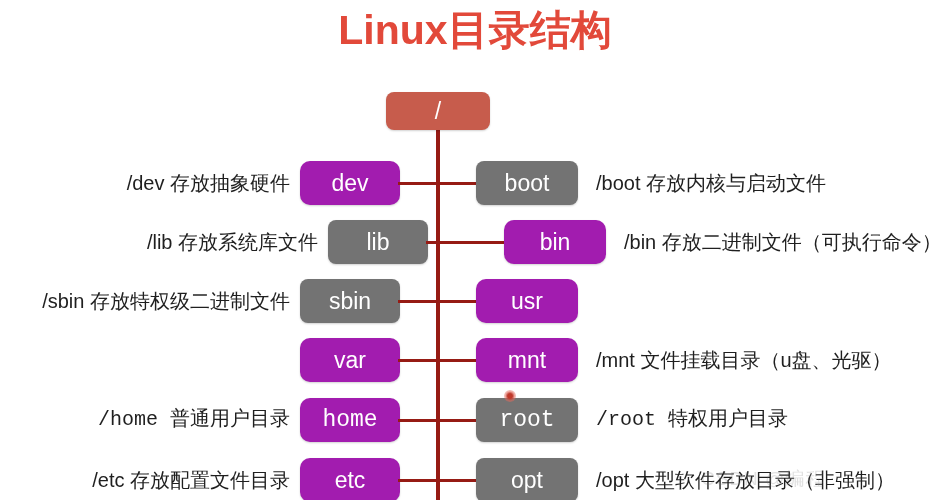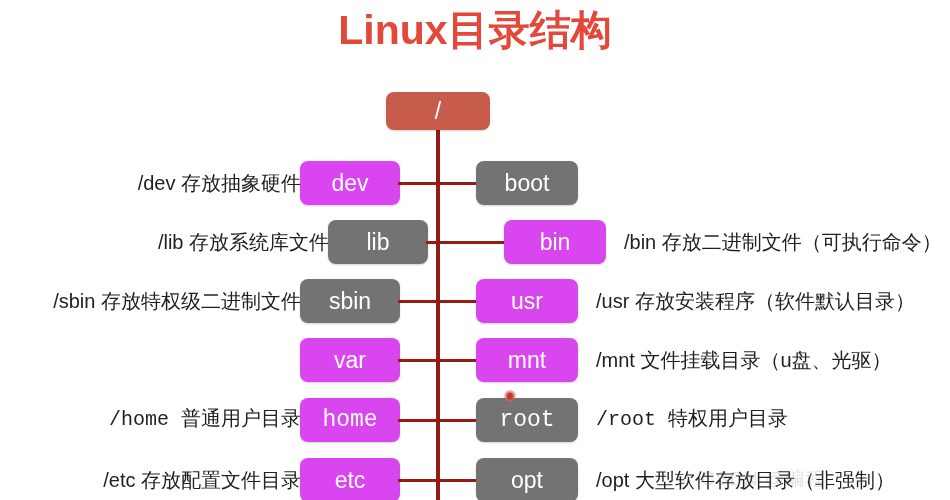--- a/index.html
+++ b/index.html
@@ -71,21 +71,21 @@
     border-radius: 8px;
     color: #ffffff;
     font-size: 23px;
     line-height: 44px;
     text-align: center;
     box-sizing: border-box;
     box-shadow: 0 1px 2px rgba(0,0,0,0.18);
   }
   .node-left  { left: 300px; width: 100px; }
   .node-right { left: 476px; width: 102px; }
-  .c-red    { background: #d946ef; }
+  .c-red    { background: #a21caf; border-radius: 10px; }
   .c-orange { background: #737373; }
 
   
   #root-node {
     position: absolute;
     left: 386px;
     top: 92px;
     width: 104px;
     height: 38px;
     border-radius: 8px;
@@ -104,21 +104,20 @@
     height: 44px;
     line-height: 44px;
     font-size: 20px;
     color: #1f1f1f;
     white-space: nowrap;
   }
   .desc-left {
     left: 0;
     width: 290px;
     text-align: right;
-    padding-left: 11px;
   }
   .desc-right {
     left: 596px;
     width: 354px;
     text-align: left;
   }
 
   
   #cursor-dot {
     position: absolute;
@@ -151,38 +150,38 @@
   <div id="trunk"></div>
 
   <div id="root-node">/</div>
 
   <div class="row" style="top:161px;">
     <div class="desc desc-left">/dev 存放抽象硬件</div>
     <div class="node node-left c-red">dev</div>
     <div class="conn conn-left"></div>
     <div class="conn conn-right"></div>
     <div class="node node-right c-orange">boot</div>
+    <div class="desc desc-right">/boot 存放内核与启动文件</div>
   </div>
 
   <div class="row" style="top:220px;margin-left:28px;">
     <div class="desc desc-left">/lib 存放系统库文件</div>
     <div class="node node-left c-orange">lib</div>
     <div class="conn conn-left"></div>
     <div class="conn conn-right"></div>
     <div class="node node-right c-red">bin</div>
     <div class="desc desc-right">/bin 存放二进制文件（可执行命令）</div>
   </div>
 
   <div class="row" style="top:279px;">
     <div class="desc desc-left">/sbin 存放特权级二进制文件</div>
     <div class="node node-left c-orange">sbin</div>
     <div class="conn conn-left"></div>
     <div class="conn conn-right"></div>
     <div class="node node-right c-red">usr</div>
-    <div class="desc desc-right">/usr 存放安装程序（软件默认目录）</div>
   </div>
 
   <div class="row" style="top:338px;">
     <div class="node node-left c-red">var</div>
     <div class="conn conn-left"></div>
     <div class="conn conn-right"></div>
     <div class="node node-right c-red">mnt</div>
     <div class="desc desc-right">/mnt 文件挂载目录（u盘、光驱）</div>
   </div>
 

